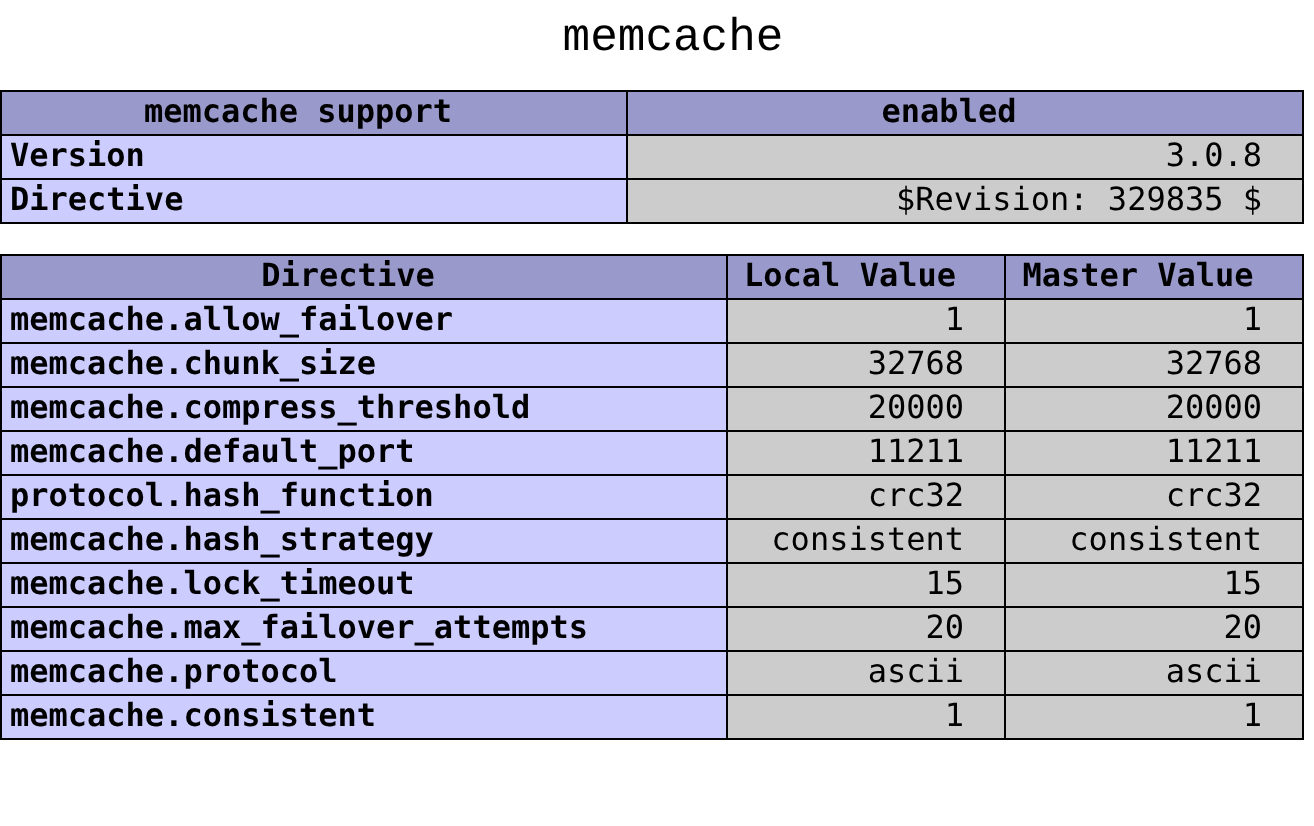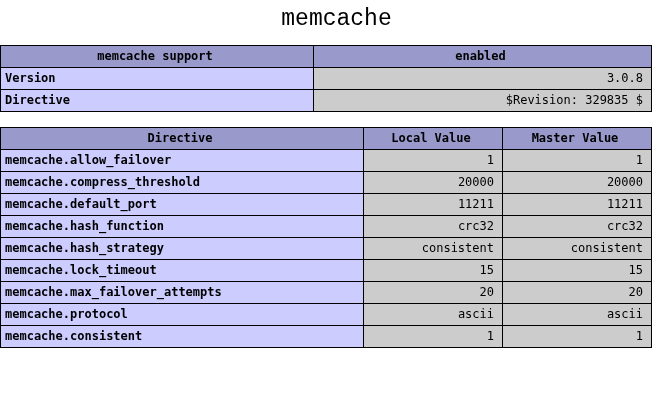--- a/index.html
+++ b/index.html
@@ -35,22 +35,22 @@
   table.info-table {
     border-collapse: collapse;
     table-layout: fixed;
     width: 651px;
     margin: 0 0 15px 0;
     border: 1px solid var(--border);
   }
   table.info-table th,
   table.info-table td {
     border: 1px solid var(--border);
-    padding: 3px 8px 4px 4px;
-    font-size: 12px;
+    padding: 3px 20px 4px 4px;
+    font-size: 16px;
     line-height: 14px;
     white-space: nowrap;
     overflow: hidden;
     height: 22px;
   }
   table.info-table th {
     background: var(--header-bg);
     font-weight: 700;
     text-align: center;
   }
@@ -115,31 +115,36 @@
         <th>Master Value</th>
       </tr>
     </thead>
     <tbody>
       <tr>
         <td class="label-cell">memcache.allow_failover</td>
         <td class="value-cell">1</td>
         <td class="value-cell">1</td>
       </tr>
       <tr>
+        <td class="label-cell">memcache.chunk_size</td>
+        <td class="value-cell">32768</td>
+        <td class="value-cell">32768</td>
+      </tr>
+      <tr>
         <td class="label-cell">memcache.compress_threshold</td>
         <td class="value-cell">20000</td>
         <td class="value-cell">20000</td>
       </tr>
       <tr>
         <td class="label-cell">memcache.default_port</td>
         <td class="value-cell">11211</td>
         <td class="value-cell">11211</td>
       </tr>
       <tr>
-        <td class="label-cell">memcache.hash_function</td>
+        <td class="label-cell">protocol.hash_function</td>
         <td class="value-cell">crc32</td>
         <td class="value-cell">crc32</td>
       </tr>
       <tr>
         <td class="label-cell">memcache.hash_strategy</td>
         <td class="value-cell">consistent</td>
         <td class="value-cell">consistent</td>
       </tr>
       <tr>
         <td class="label-cell">memcache.lock_timeout</td>

